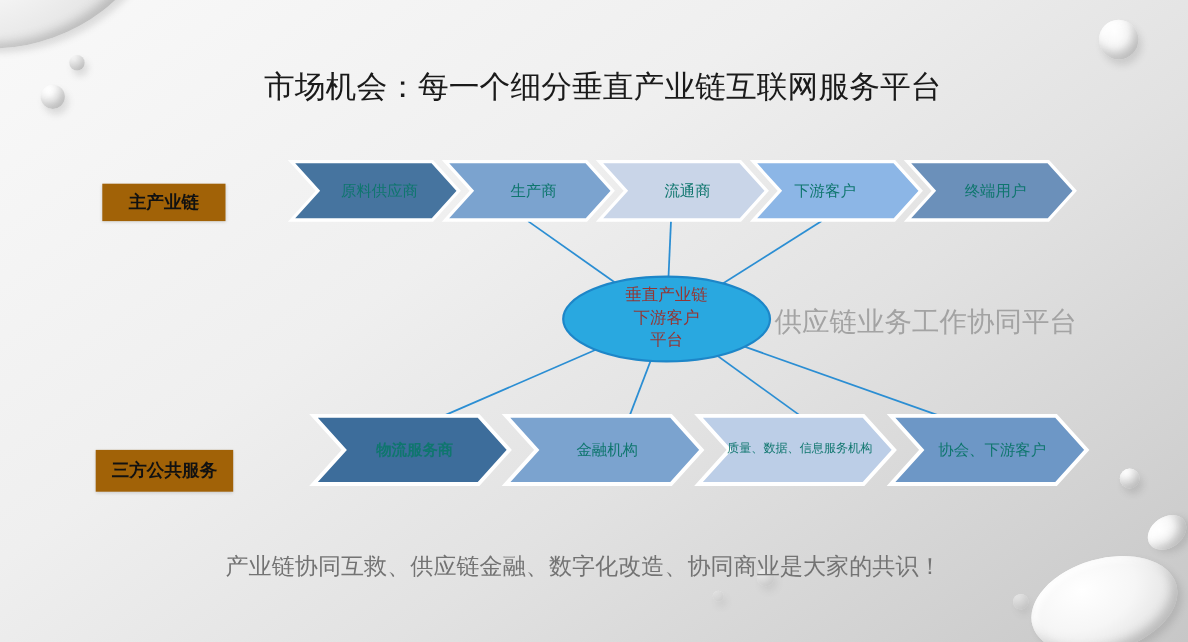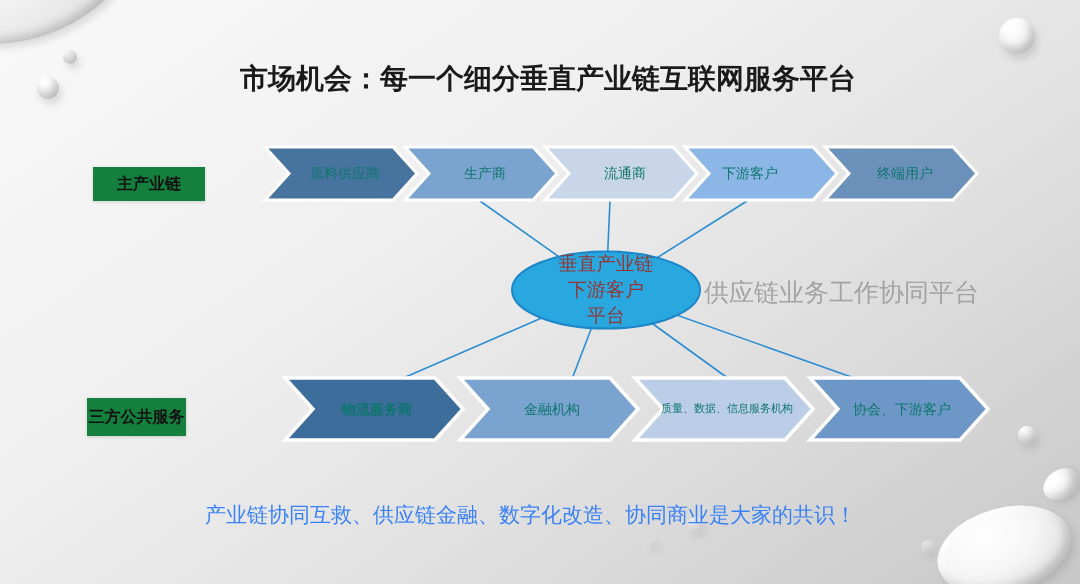--- a/index.html
+++ b/index.html
@@ -12,49 +12,49 @@
   .droplet{
     position:absolute;border-radius:50%;
     background:radial-gradient(ellipse at 38% 28%, #ffffff 0%, #f6f6f6 42%, #e7e7e7 68%, #d4d4d4 100%);
     box-shadow:inset -4px -6px 9px rgba(110,110,110,0.32),
                inset 3px 4px 7px rgba(255,255,255,0.95),
                3px 5px 7px rgba(90,90,90,0.18);
   }
   .droplet.faint{opacity:0.55;}
   #title{
     left:240px;top:60px;width:660px;height:38px;
-    font-size:28px;font-weight:bold;color:#1a1a1a;letter-spacing:0px;white-space:nowrap;
+    font-size:28px;font-weight:normal;color:#1a1a1a;letter-spacing:0px;white-space:nowrap;
   }
   .chain-label{
-    background:#15803d;color:#111;font-weight:bold;font-size:16px;
+    background:#a16207;color:#111;font-weight:bold;font-size:16px;
     display:flex;align-items:center;justify-content:center;
     box-shadow:0 1px 3px rgba(0,0,0,0.15);
   }
   #main-chain-label{left:93px;top:167px;width:112px;height:34px;}
-  #public-services-label{left:87px;top:398px;width:99px;height:38px;}
+  #public-services-label{left:87px;top:409px;width:125px;height:38px;}
   .chev-label{
     display:flex;align-items:center;justify-content:center;text-align:center;
     color:#0f766e;font-size:14px;line-height:1.2;
   }
   .chev-label.top{top:147px;height:53px;}
   .chev-label.bottom{top:378px;height:62px;}
   #hub-text{
     left:514px;top:250px;width:184px;height:80px;
     display:flex;flex-direction:column;align-items:center;justify-content:center;
-    color:#943634;font-size:19px;line-height:1.38;text-align:center;
+    color:#943634;font-size:15px;line-height:1.38;text-align:center;
     font-family:"Liberation Serif",serif;
   }
   #hub-annotation{
     left:704px;top:276px;width:260px;height:30px;
     color:#a3a3a3;font-size:25px;white-space:nowrap;
     font-family:"Liberation Serif",serif;
   }
   #caption{
     left:205px;top:501px;width:700px;height:30px;
-    color:#3b82f6;font-size:21px;white-space:nowrap;
+    color:#737373;font-size:21px;white-space:nowrap;
     font-family:"Liberation Serif",serif;
   }
 </style>
 </head>
 <body>
 
 <div class="droplet" style="left:-115px;top:-160px;width:260px;height:200px;transform:rotate(-20deg);"></div>
 <div class="droplet" style="left:63px;top:50px;width:14px;height:14px;"></div>
 <div class="droplet" style="left:37px;top:77px;width:22px;height:22px;"></div>
 <div class="droplet" style="left:999px;top:18px;width:36px;height:36px;"></div>

